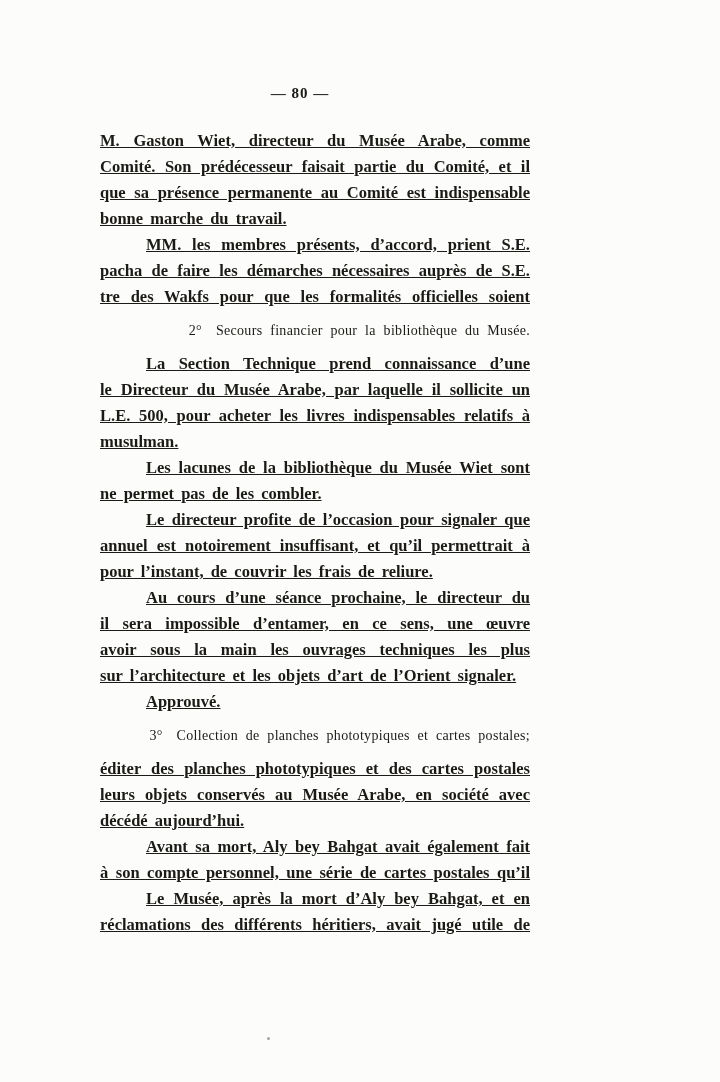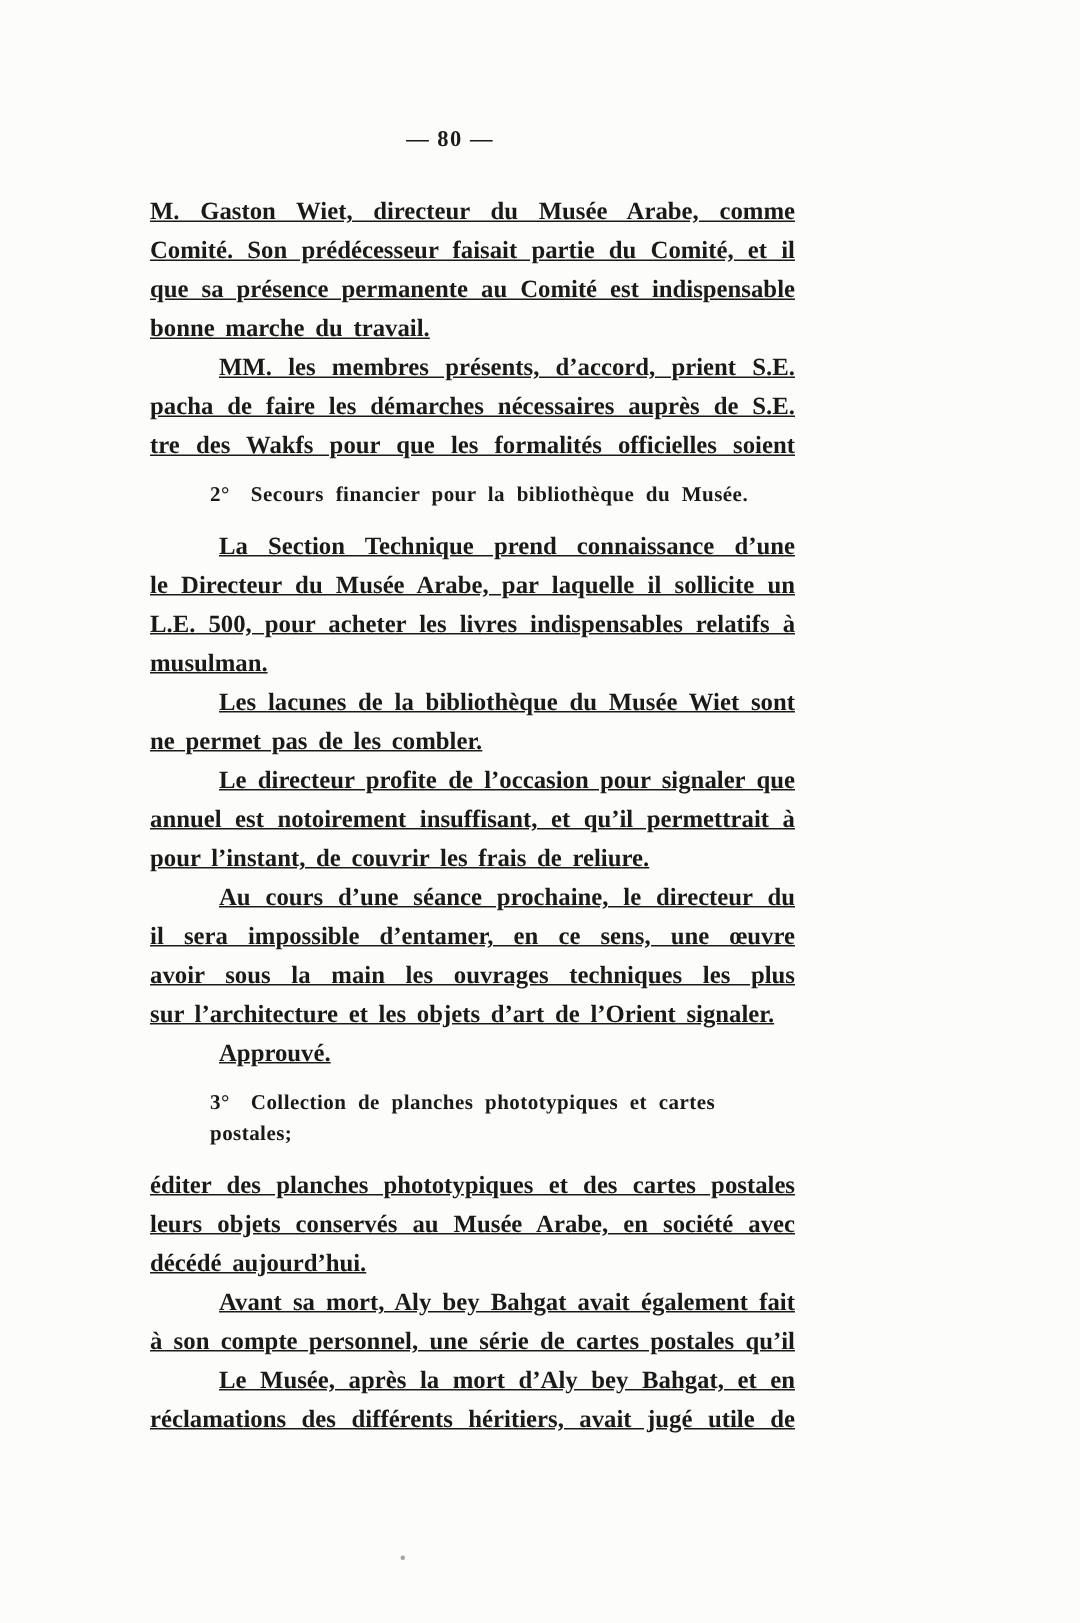--- a/index.html
+++ b/index.html
@@ -49,24 +49,25 @@
   }
   .text-line.last {
     text-align-last: left;
   }
   .text-line.indented {
     padding-left: 46px;
   }
   .section-heading {
     margin: 10px 0 10px 40px;
     font-size: 14px;
-    font-weight: bold;
+    font-weight: normal;
     line-height: 21px;
     letter-spacing: 0.3px;
     word-spacing: 4px;
+    text-align: right;
   }
   .heading-marker {
     margin-right: 14px;
   }
   .scan-speck {
     position: absolute;
     left: 267px;
     top: 1037px;
     width: 3px;
     height: 3px;

